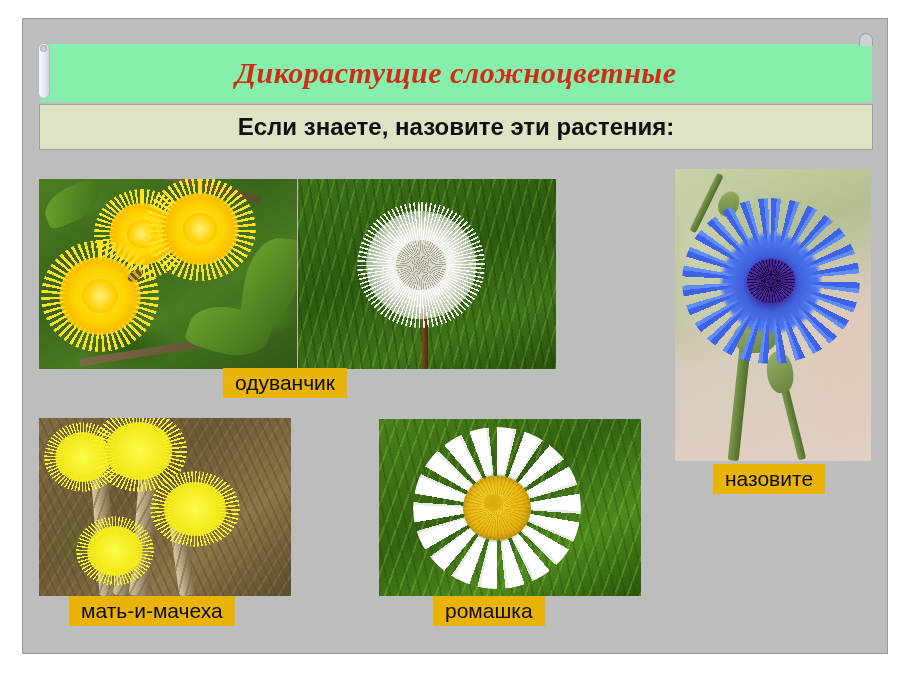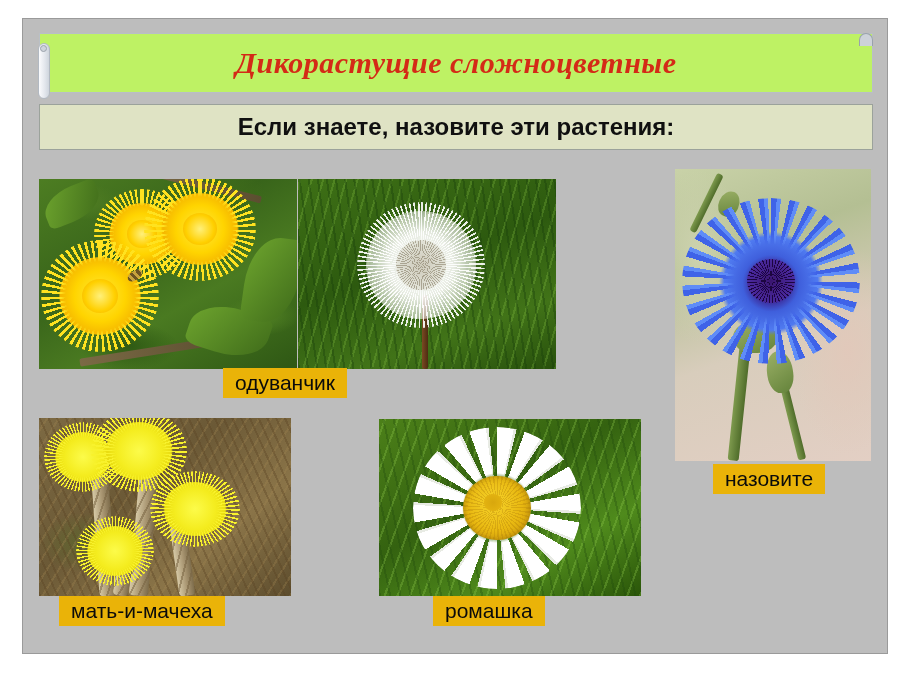--- a/index.html
+++ b/index.html
@@ -23,24 +23,24 @@
     height: 636px;
     background: #bdbdbd;
     border: 1px solid #9a9a9a;
     box-sizing: border-box;
   }
 
   
   #title-box {
     position: absolute;
     left: 16px;
-    top: 14px;
+    top: 24px;
     width: 834px;
     height: 60px;
-    background: #bef264;
+    background: #86efac;
     border: 1px solid #b9bfc6;
     box-sizing: border-box;
     display: flex;
     align-items: center;
     justify-content: center;
   }
   #title-text {
     font-family: "Liberation Serif", "DejaVu Serif", serif;
     font-style: italic;
     font-weight: 700;
@@ -390,21 +390,21 @@
     <div class="cf-stem" style="left:56px; top:46px; width:17px; height:132px; transform:rotate(-4deg);"></div>
     <div class="cf-stem" style="left:96px; top:36px; width:19px; height:142px; transform:rotate(5deg);"></div>
     <div class="cf-stem" style="left:134px; top:84px; width:16px; height:94px; transform:rotate(-8deg);"></div>
     <div class="cf-stem" style="left:78px; top:126px; width:15px; height:52px; transform:rotate(10deg);"></div>
     <div class="cf" style="left:16px; top:14px; width:56px; height:50px;"></div>
     <div class="cf" style="left:66px; top:4px; width:68px; height:58px;"></div>
     <div class="cf" style="left:124px; top:64px; width:64px; height:54px;"></div>
     <div class="cf" style="left:48px; top:108px; width:56px; height:50px;"></div>
   </div>
 
-  <div class="caption" style="left:36px; top:577px;">мать-и-мачеха</div>
+  <div class="caption" style="left:46px; top:577px;">мать-и-мачеха</div>
 
   <div class="photo" id="photo-chamomile">
     <div class="grass-bg3"></div>
     <div class="daisy" style="left:34px; top:8px; width:168px; height:162px;">
       <div class="daisy-petals"></div>
       <div class="daisy-core"></div>
     </div>
   </div>
 
   <div class="caption" style="left:410px; top:577px;">ромашка</div>

